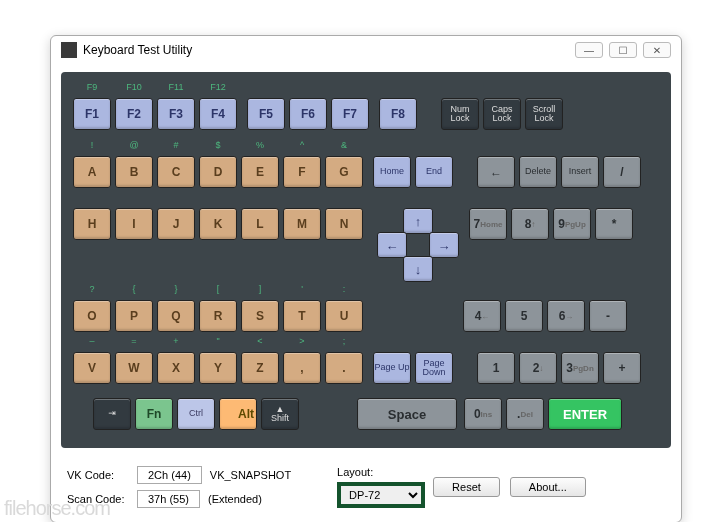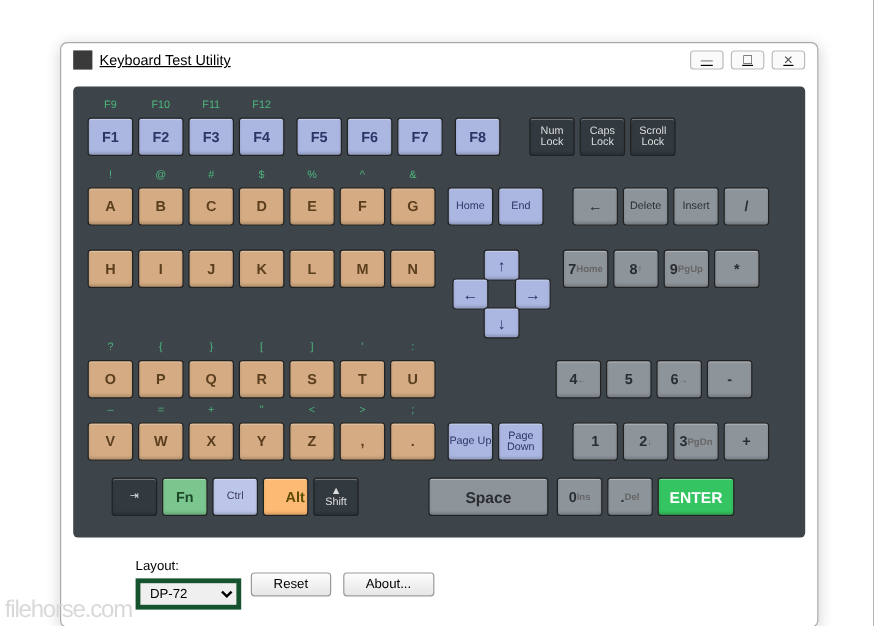--- a/index.html
+++ b/index.html
@@ -1,18 +1,18 @@
 <!DOCTYPE html>
 <html><head>
 <meta charset="utf-8">
 <style>
 * { box-sizing: border-box; margin: 0; padding: 0; }
 body { font-family: "Segoe UI", Tahoma, sans-serif; font-size: 11px; background: #fff; width: 728px; height: 522px; position: relative; }
 .window { position: absolute; left: 50px; top: 35px; width: 632px; background: #fff; border: 1px solid #aaa; border-radius: 6px; box-shadow: 0 3px 12px rgba(0,0,0,0.18); }
-.titlebar { display: flex; align-items: center; padding: 6px 10px; height: 28px; text-decoration: underline; }
+.titlebar { display: flex; align-items: center; padding: 6px 10px; height: 28px; }
 .titlebar .ticon { width: 16px; height: 16px; background: #3a3a3a; margin-right: 6px; }
 .titlebar .title { flex: 1; font-size: 12px; }
 .winbtns { display: flex; gap: 6px; }
 .winbtn { width: 28px; height: 16px; border: 1px solid #bbb; border-radius: 3px; display: flex; align-items: center; justify-content: center; font-size: 10px; color: #555; background: #fafafa; }
 .kbpanel { margin: 8px 10px; background: #3d454a; border-radius: 4px; padding: 10px 12px 14px; }
 .row { display: flex; margin-bottom: 4px; }
 .sublabels .slot { color: #4db77e; font-size: 9px; text-align: center; height: 12px; }
 .slot { width: 38px; margin-right: 4px; }
 .key { height: 32px; border-radius: 3px; border: 1px solid #222; display: flex; align-items: center; justify-content: center; font-weight: bold; font-size: 12px; box-shadow: inset 0 1px 0 rgba(255,255,255,0.3), inset 0 -2px 2px rgba(0,0,0,0.15); }
 .gap6 { width: 6px; }
@@ -360,27 +360,39 @@
             <span class="sub">Ins</span>
           </div>
         </div>
       <div class="slot">
           <div class="key k-gray k-tiny">
             <span>.</span>
             <span class="sub">Del</span>
           </div>
         </div>
       <div class="enter">
-          <div class="key k-green" style="width:64px;font-size:13px">ENTER</div>
+          <div class="key k-green" style="width:74px;font-size:13px">ENTER</div>
         </div>
     </div>
 
   </div>
 
   <div class="bottompanel">
+    <div class="infocol">
+      <div class="inforow">
+        <span class="lbl">VK Code:</span>
+        <span class="valuebox">2Ch (44)</span>
+        <span>VK_SNAPSHOT</span>
+      </div>
+      <div class="inforow">
+        <span class="lbl">Scan Code:</span>
+        <span class="valuebox">37h (55)</span>
+        <span>(Extended)</span>
+      </div>
+    </div>
     <div class="layoutcol">
       <span>Layout:</span>
       <select><option>DP-72</option></select>
     </div>
     <div class="btncol">
       <button class="btn">Reset</button>
       <button class="btn">About...</button>
     </div>
   </div>
 </div>

